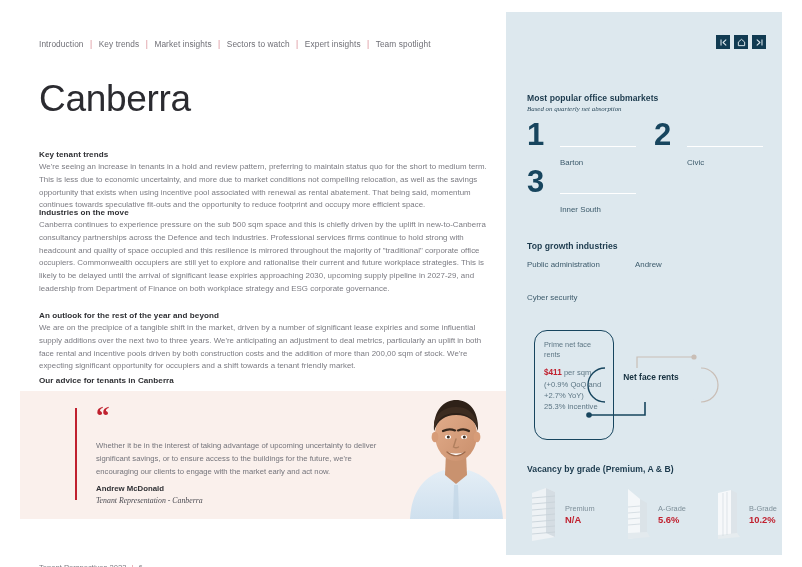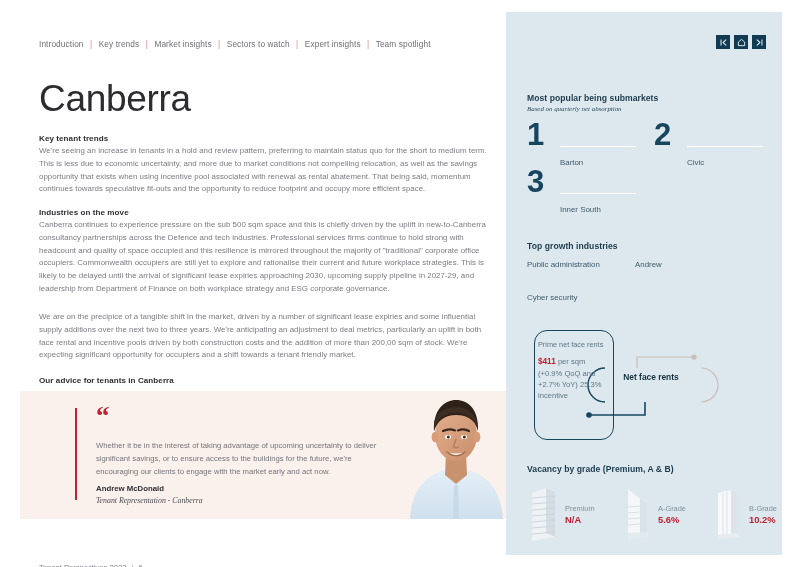--- a/index.html
+++ b/index.html
@@ -54,21 +54,21 @@
     letter-spacing: 0.05px;
   }
   .bp {
     font-size: 7.9px;
     color: #7b7b82;
     line-height: 1.62;
     text-align: left;
     letter-spacing: 0.02px;
   }
 
-  #blk-trends   { top: 122px; }
+  #blk-trends   { top: 138px; }
   #blk-ind      { top: 196px; }
   #blk-outlook  { top: 299px; }
   #blk-advice   { top: 364px; }
 
   
   .quote-strip {
     position: absolute;
     left: 0px; top: 379px;
     width: 506px; height: 128px;
     background: #faf0ec;
@@ -220,21 +220,21 @@
   .rents {
     position: absolute;
     left: 21px; top: 318px;
     width: 250px; height: 110px;
   }
   .rent-card {
     position: absolute;
     top: 0;
     width: 80px; height: 110px;
     border-radius: 13px;
-    padding: 9px 8px 0 3px;
+    padding: 9px 8px 0 9px;
   }
   .rent-card.prime {
     left: 7px;
     border: 1.4px solid #17455e;
   }
   .rent-card.secondary {
     left: 160px;
     border: 1.2px solid #c9beb6;
   }
   .rc-title {
@@ -319,20 +319,21 @@
       <div class="bh">Key tenant trends</div>
       <p class="bp">We're seeing an increase in tenants in a hold and review pattern, preferring to maintain status quo for the short to medium term. This is less due to economic uncertainty, and more due to market conditions not compelling relocation, as well as the savings opportunity that exists when using incentive pool associated with renewal as rental abatement. That being said, momentum continues towards speculative fit-outs and the opportunity to reduce footprint and occupy more efficient space.</p>
     </div>
 
     <div class="body-block" id="blk-ind">
       <div class="bh">Industries on the move</div>
       <p class="bp">Canberra continues to experience pressure on the sub 500 sqm space and this is chiefly driven by the uplift in new-to-Canberra consultancy partnerships across the Defence and tech industries. Professional services firms continue to hold strong with headcount and quality of space occupied and this resilience is mirrored throughout the majority of "traditional" corporate office occupiers. Commonwealth occupiers are still yet to explore and rationalise their current and future workplace strategies. This is likely to be delayed until the arrival of significant lease expiries approaching 2030, upcoming supply pipeline in 2027-29, and leadership from Department of Finance on both workplace strategy and ESG corporate governance.</p>
     </div>
 
     <div class="body-block" id="blk-outlook">
+      <div class="bh">An outlook for the rest of the year and beyond</div>
       <p class="bp">We are on the precipice of a tangible shift in the market, driven by a number of significant lease expiries and some influential supply additions over the next two to three years. We're anticipating an adjustment to deal metrics, particularly an uplift in both face rental and incentive pools driven by both construction costs and the addition of more than 200,00 sqm of stock. We're expecting significant opportunity for occupiers and a shift towards a tenant friendly market.</p>
     </div>
 
     <div class="body-block" id="blk-advice">
       <div class="bh">Our advice for tenants in Canberra</div>
     </div>
 
     <div class="quote-strip">
       <div class="quote-bar"></div>
       <div class="quote-mark">“</div>
@@ -407,21 +408,21 @@
         </svg>
       </div>
       <div class="navbtn">
         <svg width="9" height="9" viewBox="0 0 12 12" xmlns="http://www.w3.org/2000/svg">
           <path d="M2.8 2.4 L6.6 6 L2.8 9.6" stroke="#dde8ee" stroke-width="1.4" fill="none" stroke-linecap="round" stroke-linejoin="round"></path>
           <rect x="8.6" y="2" width="1.4" height="8" fill="#dde8ee"></rect>
         </svg>
       </div>
     </div>
 
-    <div class="rp-h" id="h-submarkets">Most popular being submarkets</div>
+    <div class="rp-h" id="h-submarkets">Most popular office submarkets</div>
     <div class="rp-sub" id="sub-submarkets">Based on quarterly net absorption</div>
 
     <div class="rank" id="rank-1">
       <div class="num">1</div>
       <div class="label">Barton</div>
       <div class="rule"></div>
     </div>
     <div class="rank" id="rank-2">
       <div class="num">2</div>
       <div class="label">Civic</div>

